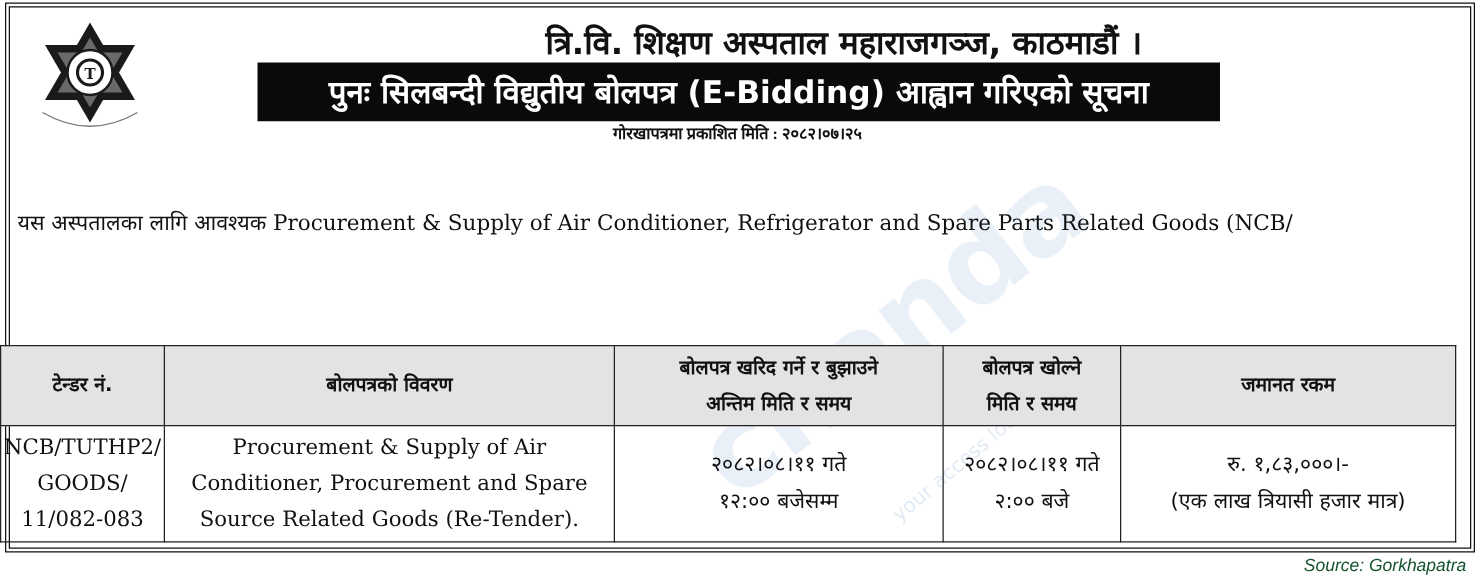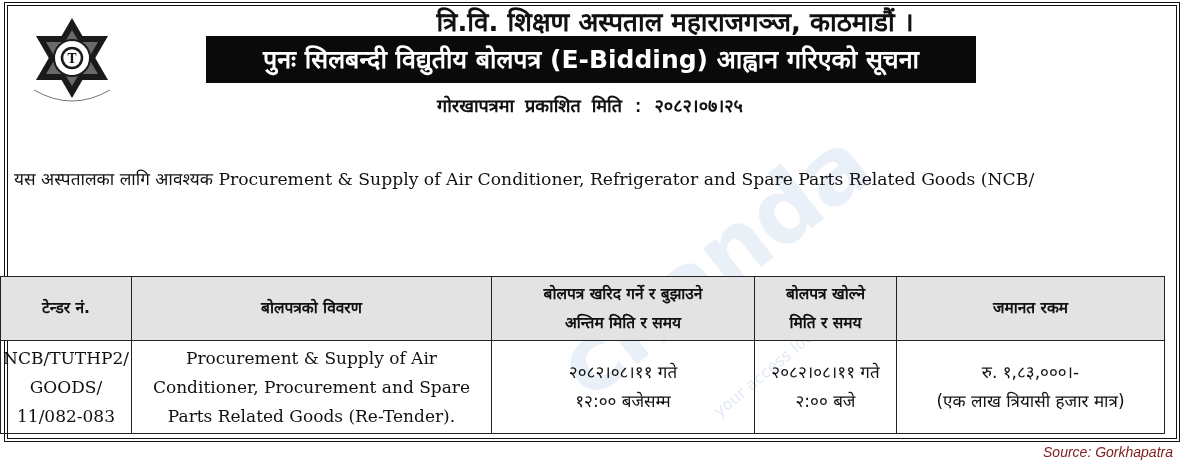--- a/index.html
+++ b/index.html
@@ -19,31 +19,31 @@
   .watermark-sub {
     position: absolute; left: 700px; top: 360px;
     transform: rotate(-40deg);
     font-family: "DejaVu Sans", sans-serif; font-size: 16px;
     color: rgba(120,160,210,0.22); pointer-events: none;
   }
 
   .logo { position: absolute; left: 26px; top: 12px; width: 92px; height: 92px; }
 
   .title {
-    position: absolute; left: 420px; top: 5px; width: 510px; text-align: center;
+    position: absolute; left: 420px; top: 18px; width: 510px; text-align: center;
     font-family: "DejaVu Sans", sans-serif; font-weight: bold; font-size: 26px; line-height: 34px;
   }
   .subtitle {
-    position: absolute; left: 206px; top: 36px; width: 770px; height: 47px;
+    position: absolute; left: 206px; top: 50px; width: 770px; height: 47px;
     background: #0a0a0a; color: #fff; text-align: center;
     font-family: "DejaVu Sans", sans-serif; font-size: 25px; line-height: 47px; font-weight: bold;
   }
   .pubdate {
     position: absolute; left: 380px; top: 94px; width: 420px; text-align: center;
-    font-family: Liberation Mono, monospace; font-size: 18px; font-weight: bold; line-height: 26px;
+    font-family: Liberation Serif, serif; font-size: 13px; font-weight: bold; line-height: 26px;
   }
 
   .body-text {
     position: absolute; left: 14px; top: 121px; width: 1158px;
     font-size: 17.2px; line-height: 29.4px; text-align: justify;
   }
   .body-text p { white-space: nowrap; overflow: hidden; margin-top: 44px; }
   .body-text b { font-weight: bold; }
 
   table.tender {
@@ -55,21 +55,21 @@
   }
   table.tender th {
     background: #e3e3e3; height: 64px; font-family: "DejaVu Sans", sans-serif;
     font-size: 15.5px; font-weight: bold; line-height: 29px;
   }
   table.tender td { height: 93px; font-size: 17px; line-height: 29px; }
   td.sans { font-family: "DejaVu Sans", sans-serif; font-size: 15.5px; }
 
   .source {
     position: absolute; right: 8px; top: 444px;
-    font-family: "Liberation Sans", sans-serif; font-style: italic; font-size: 14px; color: #7f1d1d;
+    font-family: "Liberation Sans", sans-serif; font-style: italic; font-size: 14px; color: #14532d;
   }
 </style>
 </head>
 <body>
 
 <div class="watermark">chanda</div>
 <div class="watermark-sub">your access local</div>
 
 <div class="frame"></div>
 
@@ -120,21 +120,21 @@
   <tbody>
     <tr>
       <td>
         <div>NCB/TUTHP2/</div>
         <div>GOODS/</div>
         <div>11/082-083</div>
       </td>
       <td>
         <div>Procurement &amp; Supply of Air</div>
         <div>Conditioner, Procurement and Spare</div>
-        <div>Parts Related Goods (Re-Tender).</div>
+        <div>Source Related Goods (Re-Tender).</div>
       </td>
       <td class="sans">
         <div>२०८२।०८।११ गते</div>
         <div>१२:०० बजेसम्म</div>
       </td>
       <td class="sans">
         <div>२०८२।०८।११ गते</div>
         <div>२:०० बजे</div>
       </td>
       <td class="sans">

